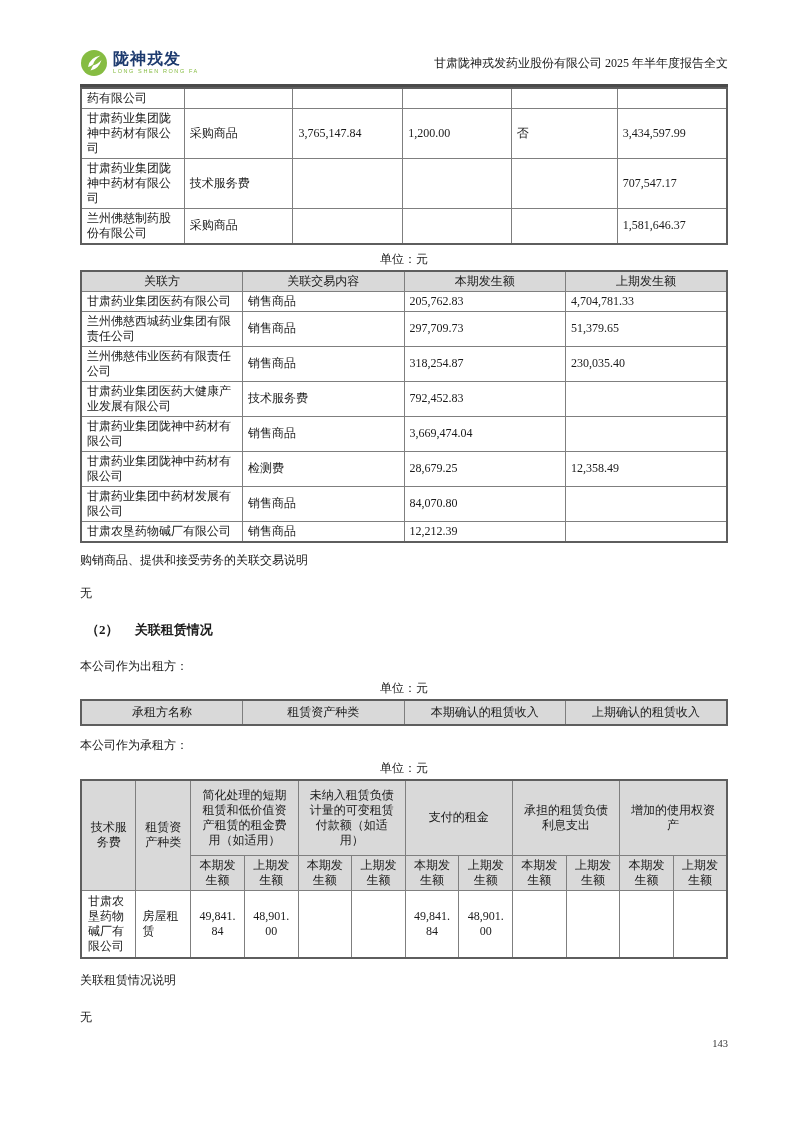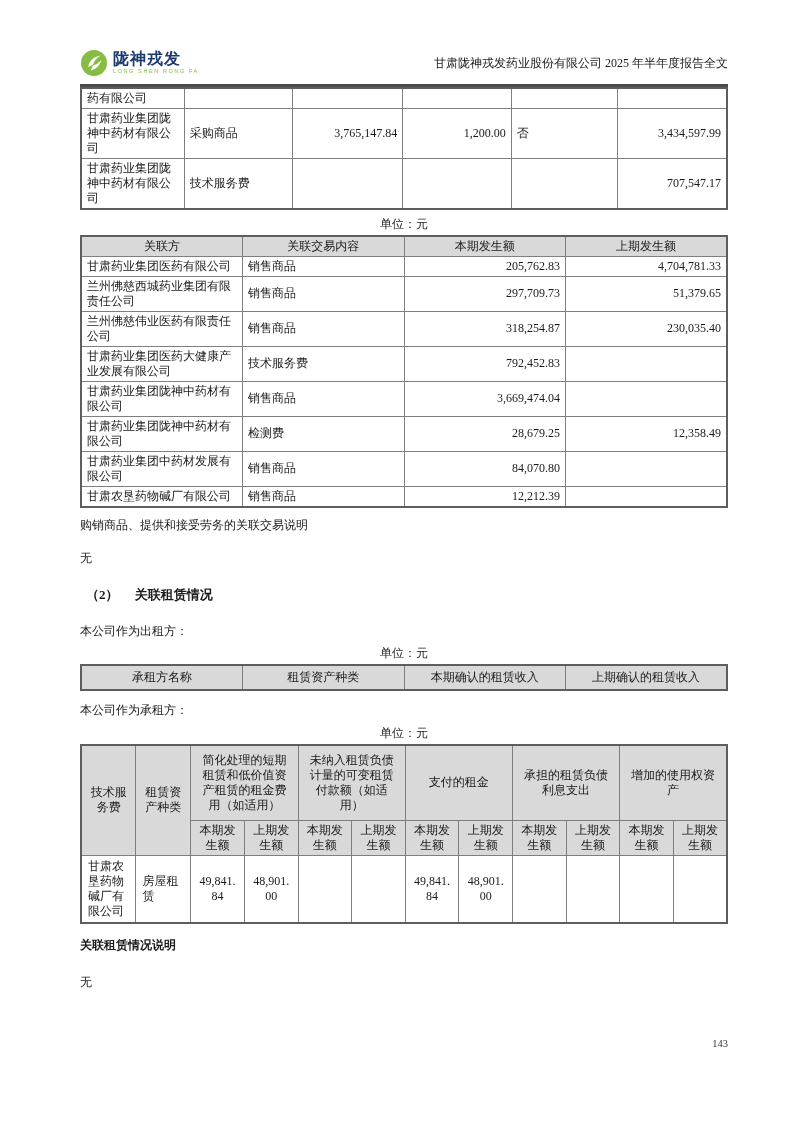--- a/index.html
+++ b/index.html
@@ -19,37 +19,37 @@
              letter-spacing:1.6px; color:var(--green,#86bc42); margin-top:2px; }
   .doc-title { font-size:12px; }
   .rule { height:2.5px; background:#4a4a4a; margin-top:4px; }
 
   
   .body-text { font-size:12px; margin:12px 0 0 0; line-height:1.3; }
   .caption { margin-top:13px; }
   .note1 { margin-top:10px; }
   .none1 { margin-top:18px; }
   .none2 { margin-top:22px; }
-  .lease-note { margin-top:14px;font-weight:bold; }
+  .lease-note { margin-top:14px; }
   .unit { font-size:12px; text-align:center; margin:6px 0 2px 0; }
   .heading { font-size:13px; font-weight:bold; margin:20px 0 0 6px; line-height:1.3; }
   .heading .h-txt { margin-left:13px; }
   .as-lessor, .as-lessee { margin-top:20px; }
   .as-lessee { margin-top:12px; }
 
   
   table.tbl { width:100%; border-collapse:collapse; table-layout:fixed;
               font-size:12px; margin-top:0; }
   .t1 { margin-top:7px; }
   .tbl th, .tbl td { border:1px solid #7f7f7f; padding:2px 5px; line-height:1.25;
                      vertical-align:middle; font-weight:normal; text-align:left;
                      word-wrap:break-word; overflow:hidden; }
   .tbl { border:2px solid #5e5e5e; }
   .tbl thead th { background:var(--hdrbg,#d9d9d9); text-align:center; }
-  .tbl td.num { text-align:right; }
+  .tbl td.num { }
   .t3 th { padding:4px 5px; }
   .t4 th, .t4 td { padding:2px 6px; text-align:center; }
   .t4 tr.grp th { height:70px; }
   .t4 tr.sub th { height:30px; }
   .t4 td { height:62px; }
   .t4 td.txt { text-align:left; }
   .t4 td.num { text-align:center; word-break:break-all; }
 
   .page-num { position:absolute; top:1038px; right:77px; font-size:10.5px; color:#333; }
 </style>
@@ -101,20 +101,28 @@
           <td class="num">3,434,597.99</td>
         </tr>
         <tr>
           <td>甘肃药业集团陇神中药材有限公司</td>
           <td>技术服务费</td>
           <td class="num"></td>
           <td class="num"></td>
           <td></td>
           <td class="num">707,547.17</td>
         </tr>
+        <tr>
+          <td>兰州佛慈制药股份有限公司</td>
+          <td>采购商品</td>
+          <td class="num"></td>
+          <td class="num"></td>
+          <td></td>
+          <td class="num">1,581,646.37</td>
+        </tr>
       </tbody>
   </table>
 
   <p class="unit">单位：元</p>
 
   <table class="tbl t2">
     <colgroup>
         <col style="width:25%">
         <col style="width:25%">
         <col style="width:25%">

